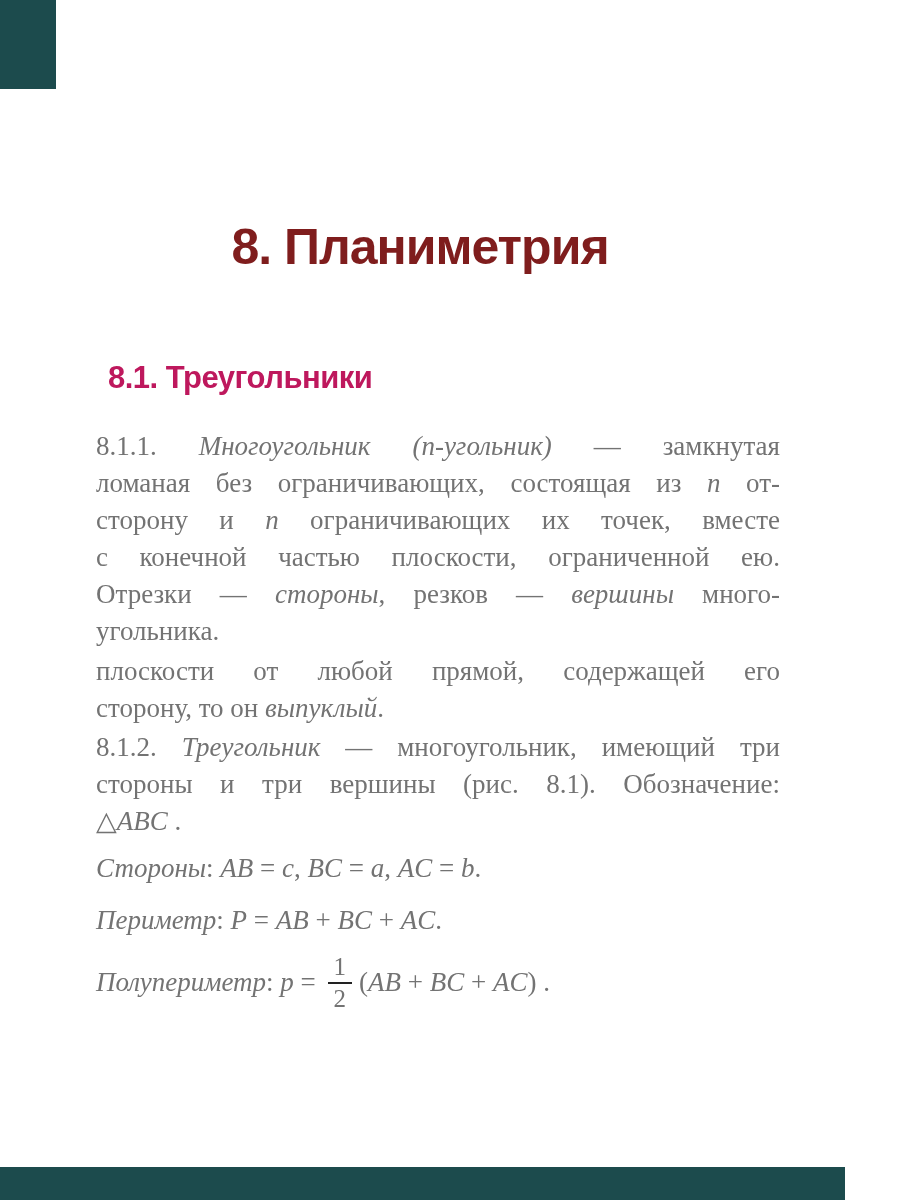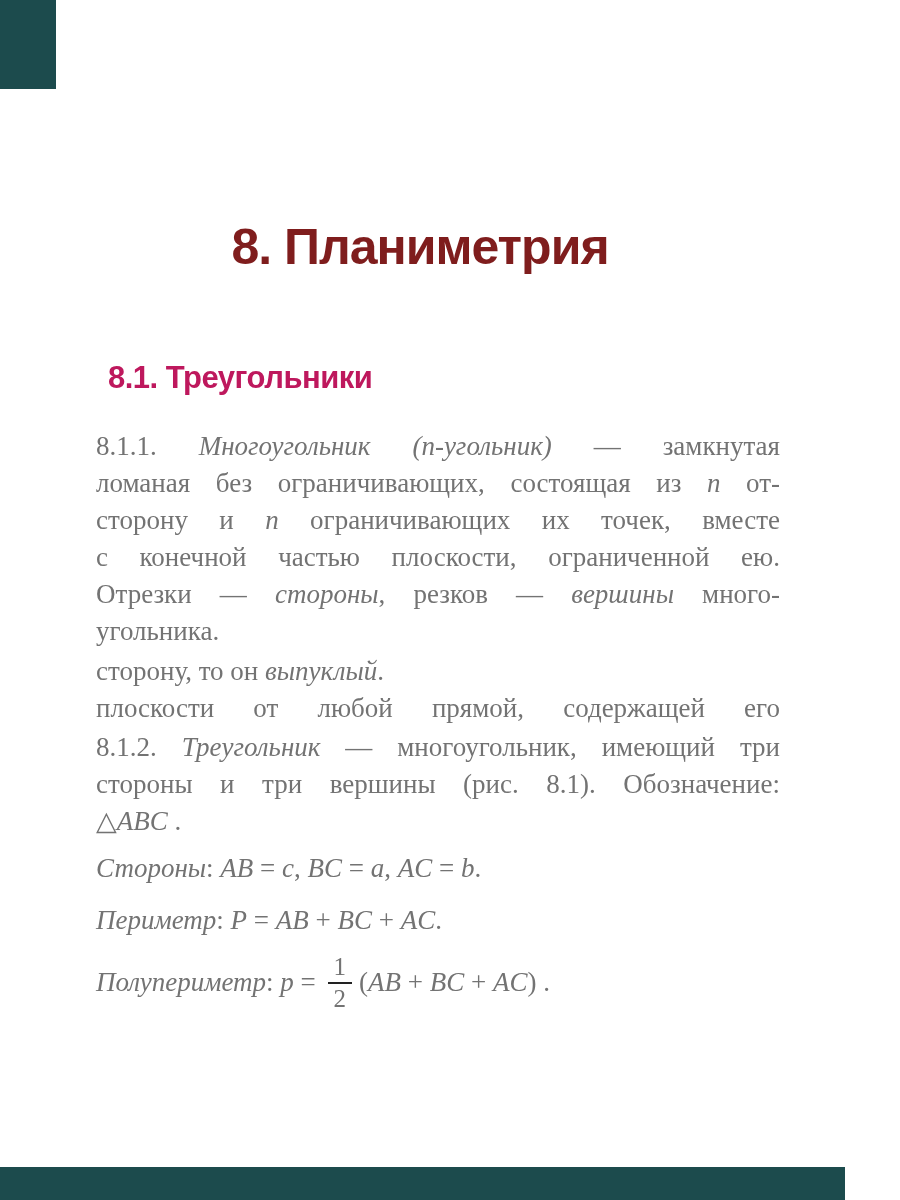--- a/index.html
+++ b/index.html
@@ -55,22 +55,22 @@
   <div class="content">
       <div class="para para-1">
         <div class="line jline"><span class="run">8.1.1. </span><span class="run it">Многоугольник (n-угольник)</span><span class="run"> — замкнутая</span></div>
         <div class="line jline"><span class="run">ломаная без ограничивающих, состоящая из </span><span class="run it">n</span><span class="run"> от-</span></div>
         <div class="line jline"><span class="run">сторону и </span><span class="run it">n</span><span class="run"> ограничивающих их точек, вместе</span></div>
         <div class="line jline"><span class="run">с конечной частью плоскости, ограниченной ею.</span></div>
         <div class="line jline"><span class="run">Отрезки — </span><span class="run it">стороны</span><span class="run">, резков — </span><span class="run it">вершины</span><span class="run"> много-</span></div>
         <div class="line"><span class="run">угольника.</span></div>
       </div>
       <div class="para para-2">
+        <div class="line jline"><span class="run">плоскости от любой прямой, содержащей его</span></div>
         <div class="line"><span class="run">сторону, то он </span><span class="run it">выпуклый</span><span class="run">.</span></div>
-        <div class="line jline"><span class="run">плоскости от любой прямой, содержащей его</span></div>
       </div>
       <div class="para para-3">
         <div class="line jline"><span class="run">8.1.2. </span><span class="run it">Треугольник</span><span class="run"> — многоугольник, имеющий три</span></div>
         <div class="line jline"><span class="run">стороны и три вершины (рис. 8.1). Обозначение:</span></div>
         <div class="line"><span class="run">△</span><span class="run it">ABC</span><span class="run"> .</span></div>
       </div>
       <div class="para para-4">
         <div class="line"><span class="run it">Стороны</span><span class="run">: </span><span class="run it">AB</span><span class="run"> = </span><span class="run it">c</span><span class="run">, </span><span class="run it">BC</span><span class="run"> = </span><span class="run it">a</span><span class="run">, </span><span class="run it">AC</span><span class="run"> = </span><span class="run it">b</span><span class="run">.</span></div>
       </div>
       <div class="para para-5">

